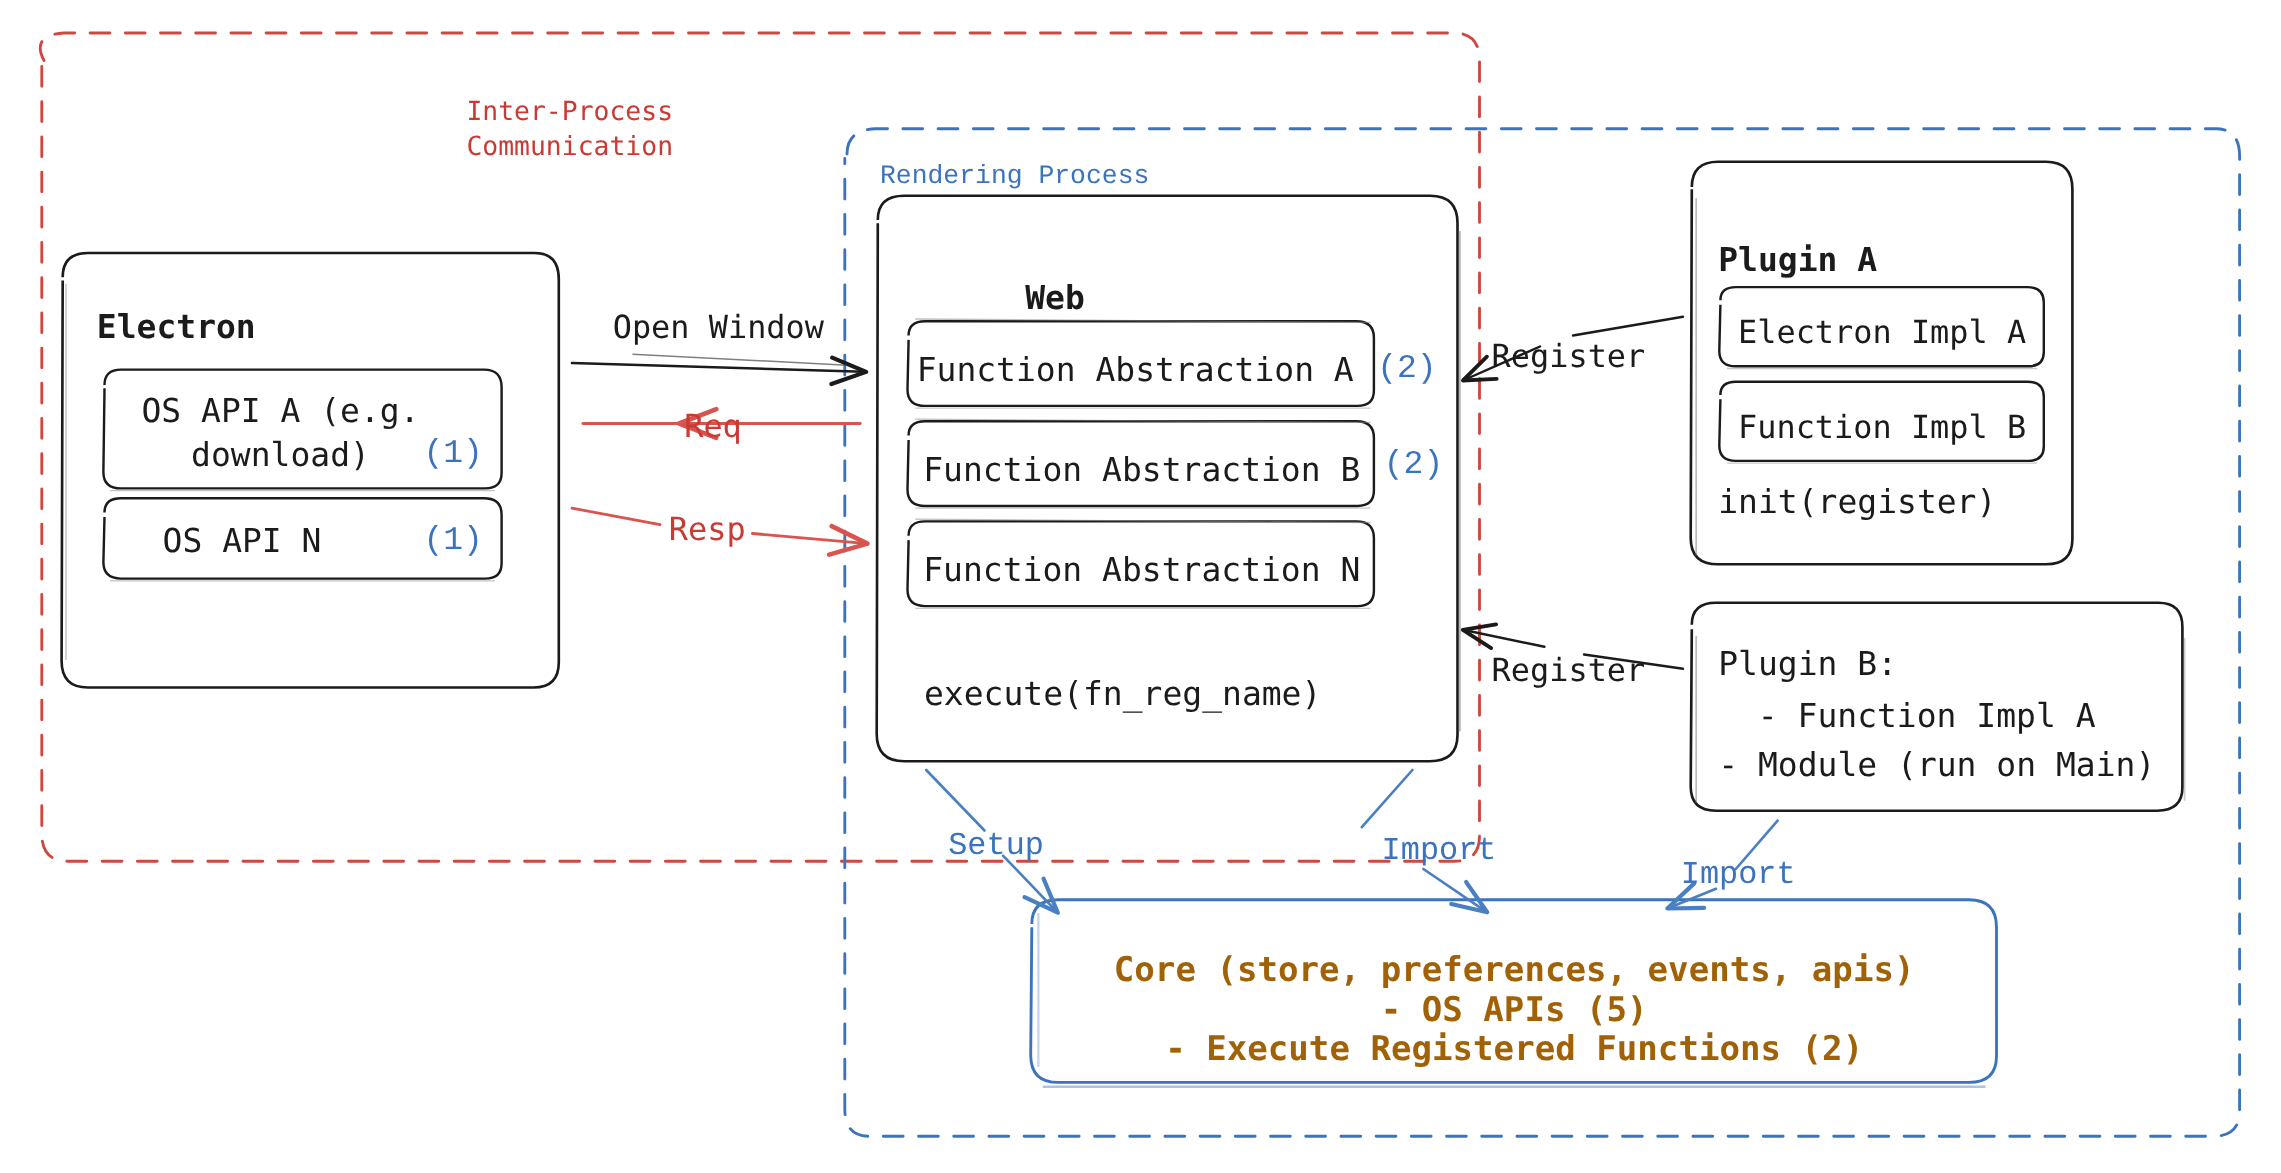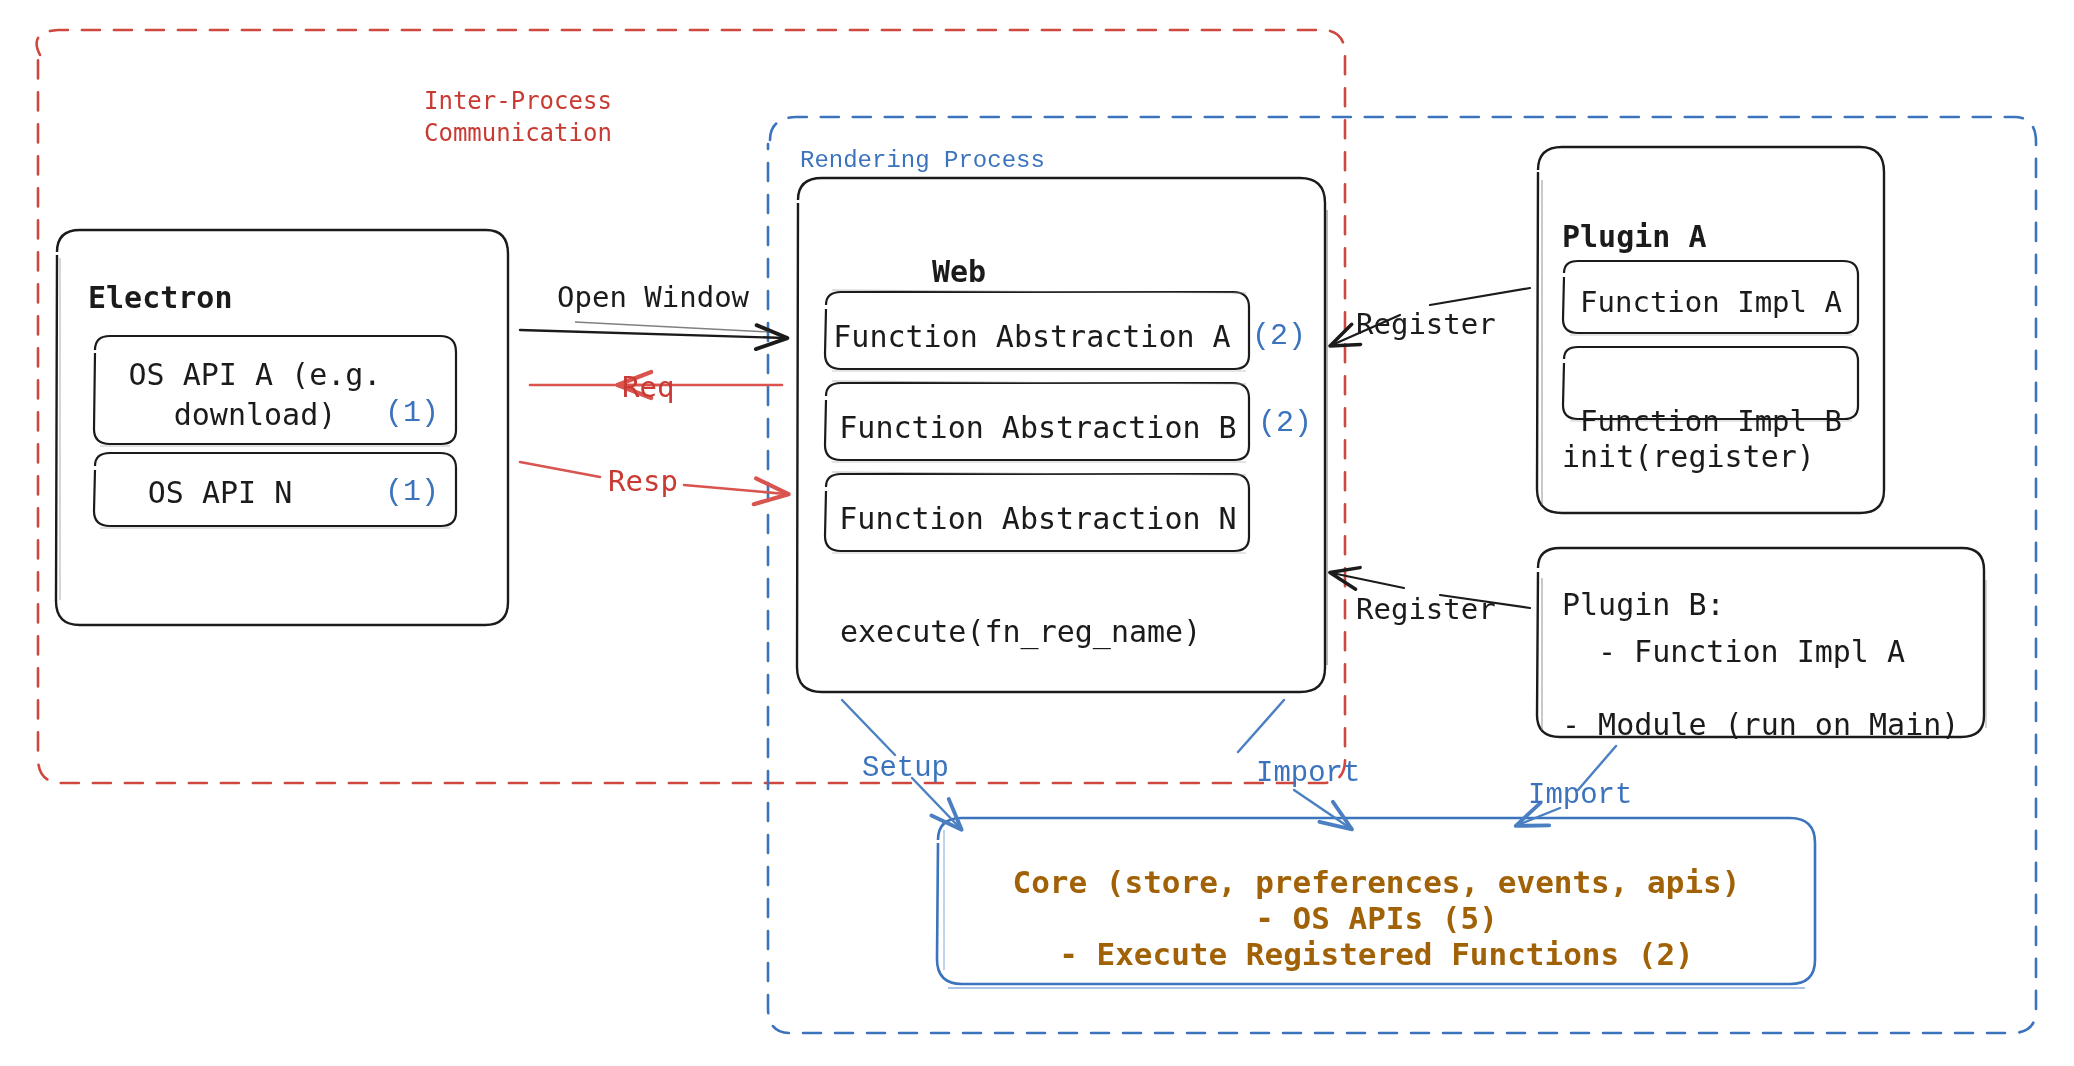--- a/index.html
+++ b/index.html
@@ -211,29 +211,29 @@
 
   <div class="lbl t-box black ctr" style="left:826px; top:408px; width:424px;">Function Abstraction B</div>
   <div class="lbl t-num blue" style="left:1258px; top:404px;">(2)</div>
 
   <div class="lbl t-box black ctr" style="left:826px; top:499px; width:424px;">Function Abstraction N</div>
 
   <div class="lbl t-box black" style="left:840px; top:612px;">execute(fn_reg_name)</div>
 
   <div class="lbl t-title black" style="left:1562px; top:217px;">Plugin A</div>
 
-  <div class="lbl t-small black ctr" style="left:1564px; top:283px; width:294px;">Function Impl A</div>
-
-  <div class="lbl t-small black ctr" style="left:1564px; top:369px; width:294px;margin-top:33px;">Function Impl B</div>
+  <div class="lbl t-small black ctr" style="left:1564px; top:283px; width:294px;">Electron Impl A</div>
+
+  <div class="lbl t-small black ctr" style="left:1564px; top:369px; width:294px;">Function Impl B</div>
 
   <div class="lbl t-box black" style="left:1562px; top:437px;">init(register)</div>
 
   <div class="lbl t-box black" style="left:1562px; top:585px;">Plugin B:</div>
   <div class="lbl t-box black" style="left:1562px; top:632px;margin-left:36px;">- Function Impl A</div>
-  <div class="lbl t-box black" style="left:1562px; top:676px;margin-top:29px;">- Module (run on Main)</div>
+  <div class="lbl t-box black" style="left:1562px; top:676px;">- Module (run on Main)</div>
 
   <div class="lbl t-core blue-bold ctr" style="left:938px; top:862px; width:877px;">Core (store, preferences, events, apis)</div>
   <div class="lbl t-core blue-bold ctr" style="left:938px; top:898px; width:877px;">- OS APIs (5)</div>
   <div class="lbl t-core blue-bold ctr" style="left:938px; top:934px; width:877px;">- Execute Registered Functions (2)</div>
 
   <div class="lbl t-edge black" style="left:557px; top:278px;">Open Window</div>
 
   <div class="lbl t-edge red" style="left:622px; top:368px;">Req</div>
 
   <div class="lbl t-edge red" style="left:608px; top:462px;">Resp</div>

